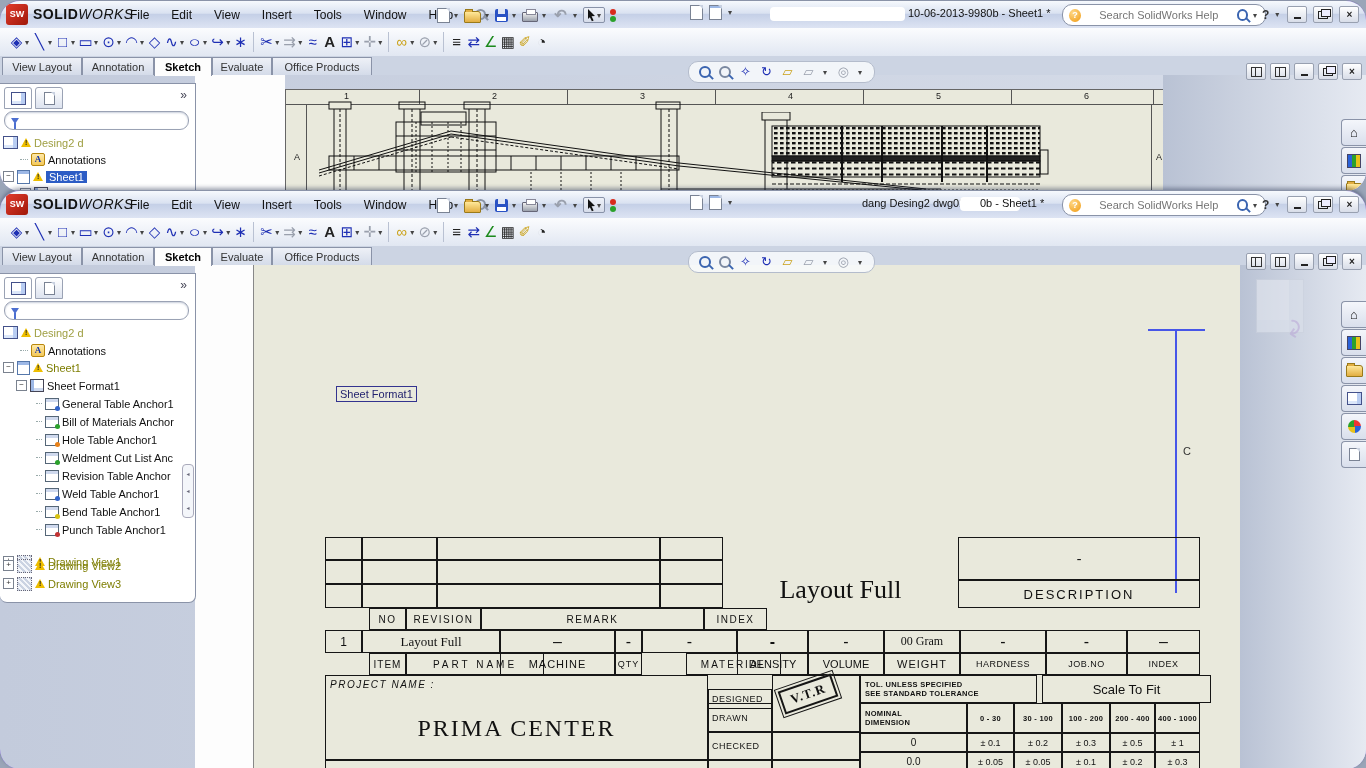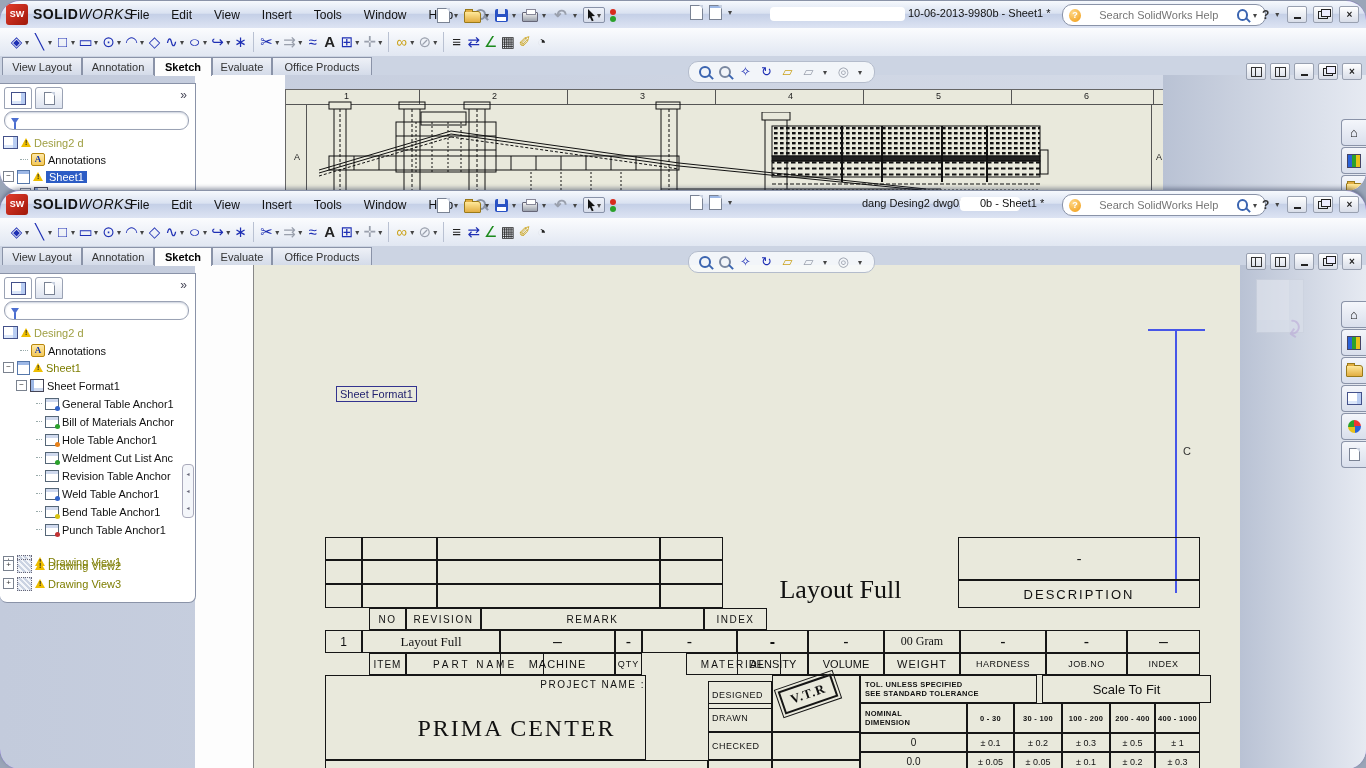--- a/index.html
+++ b/index.html
@@ -596,29 +596,29 @@
       <div class="tc" style="left:175px;top:116px;width:115px;height:22px;font-size:11px;letter-spacing:1px;">MACHINE</div>
       <div class="tc lbl2" style="left:290px;top:116px;width:27px;height:22px;letter-spacing:1px;">QTY</div>
       <div class="tc lbl" style="left:317px;top:116px;width:95px;height:22px;letter-spacing:2px;">MATERIAL</div>
       <div class="tc" style="left:412px;top:116px;width:71px;height:22px;font-size:11px;">DENSITY</div>
       <div class="tc" style="left:483px;top:116px;width:76px;height:22px;font-size:11px;">VOLUME</div>
       <div class="tc" style="left:559px;top:116px;width:76px;height:22px;font-size:11px;letter-spacing:1px;">WEIGHT</div>
       <div class="tc lbl2" style="left:635px;top:116px;width:86px;height:22px;">HARDNESS</div>
       <div class="tc lbl2" style="left:721px;top:116px;width:81px;height:22px;">JOB.NO</div>
       <div class="tc lbl2" style="left:802px;top:116px;width:73px;height:22px;">INDEX</div>
 
-      <div class="tc" style="left:0;top:138px;width:321px;height:85px;align-items:flex-start;justify-content:flex-end;">
+      <div class="tc" style="left:0;top:138px;width:383px;height:85px;align-items:flex-start;justify-content:flex-start;font-style:italic;">
         <span class="lbl" style="margin:3px 0 0 4px;">PROJECT NAME :</span>
       </div>
       <div class="a ser" style="left:0;top:178px;width:383px;text-align:center;font-size:24px;letter-spacing:2px;">PRIMA CENTER</div>
       <div class="tc" style="left:0;top:223px;width:383px;height:27px;justify-content:flex-start;">
 
         <span class="ser" style="font-size:16px;margin-left:90px;">PT.</span>
       </div>
-      <div class="tc lbl2" style="left:383px;top:144px;width:64px;height:28px;justify-content:flex-start;padding-left:3px;">DESIGNED</div>
+      <div class="tc lbl2" style="left:383px;top:152px;width:64px;height:20px;justify-content:flex-start;padding-left:3px;">DESIGNED</div>
       <div class="tc lbl2" style="left:383px;top:166px;width:64px;height:29px;justify-content:flex-start;padding-left:3px;">DRAWN</div>
       <div class="tc lbl2" style="left:383px;top:195px;width:64px;height:28px;justify-content:flex-start;padding-left:3px;">CHECKED</div>
       <div class="tc lbl2" style="left:383px;top:223px;width:64px;height:27px;justify-content:flex-start;padding-left:3px;">APPROVED</div>
       <div class="tc" style="left:447px;top:138px;width:88px;height:57px;"></div>
       <div class="tc" style="left:447px;top:195px;width:88px;height:28px;"></div>
       <div class="tc" style="left:447px;top:223px;width:88px;height:27px;"></div>
       <div class="stamp" style="left:455px;top:145px;">V.T.R</div>
 
       <div class="tc" style="left:535px;top:138px;width:177px;height:28px;flex-direction:column;align-items:flex-start;padding-left:4px;">
         <span class="tiny">TOL. UNLESS SPECIFIED</span>

